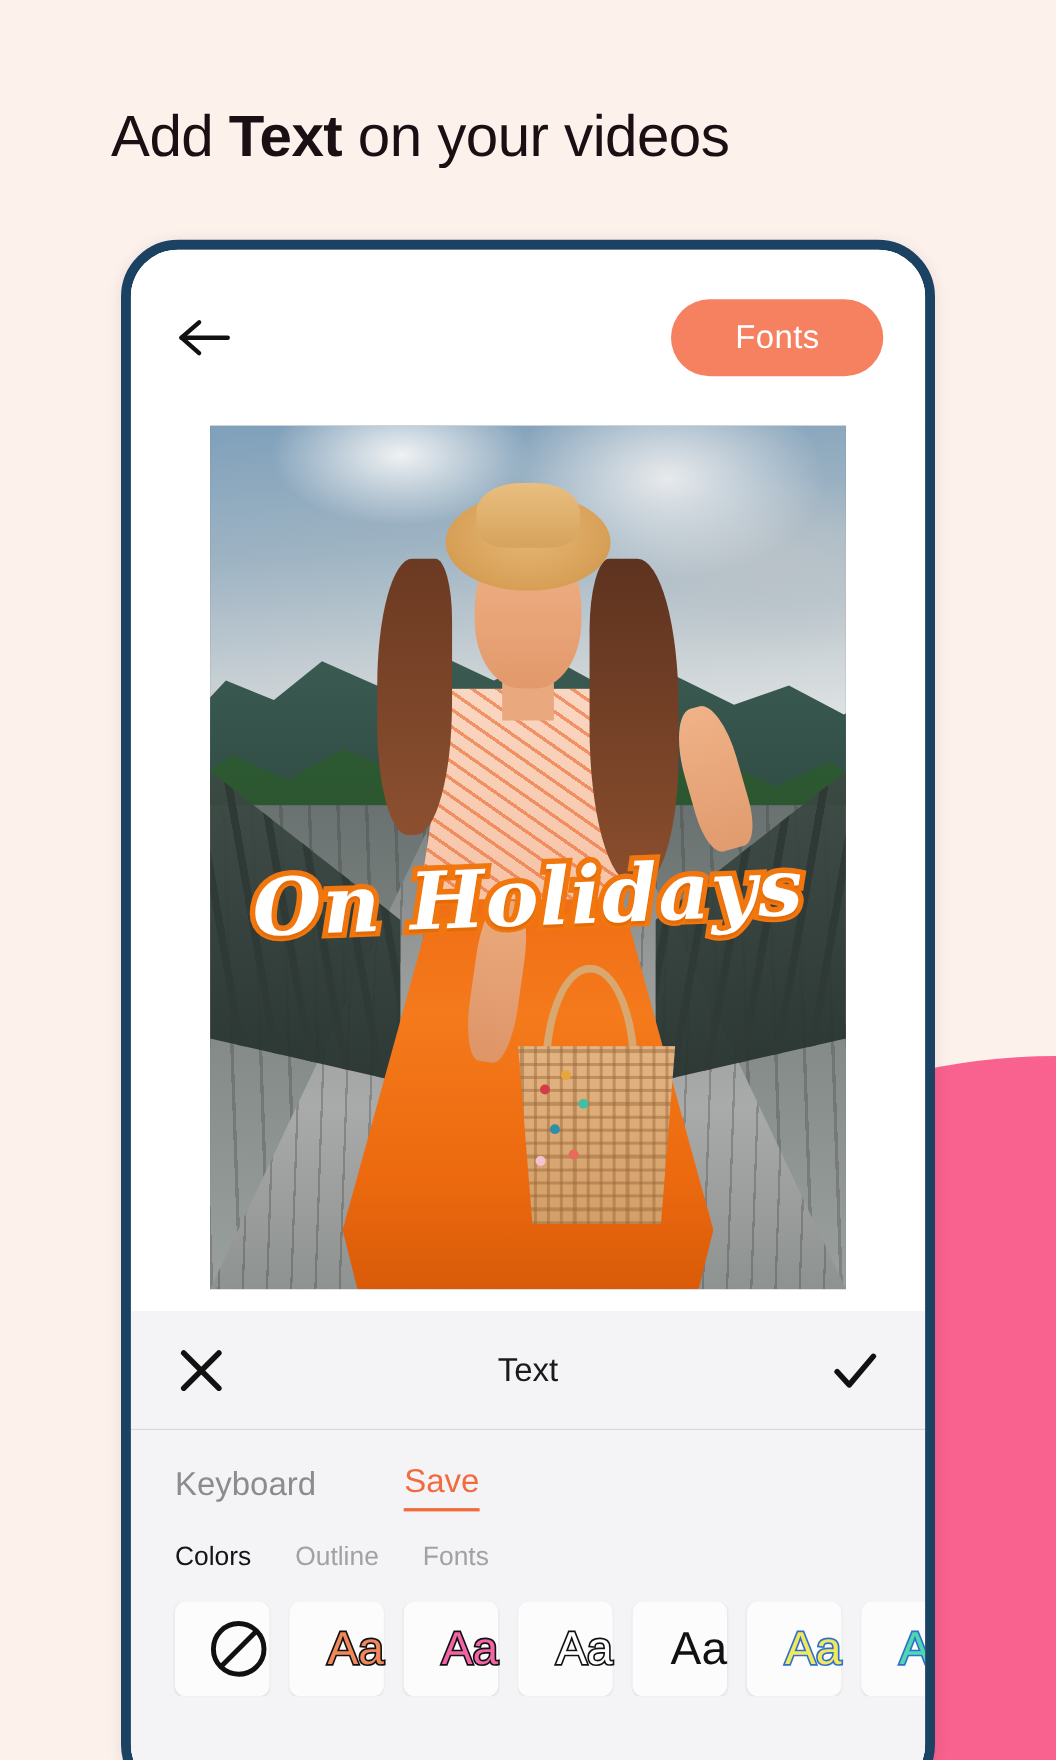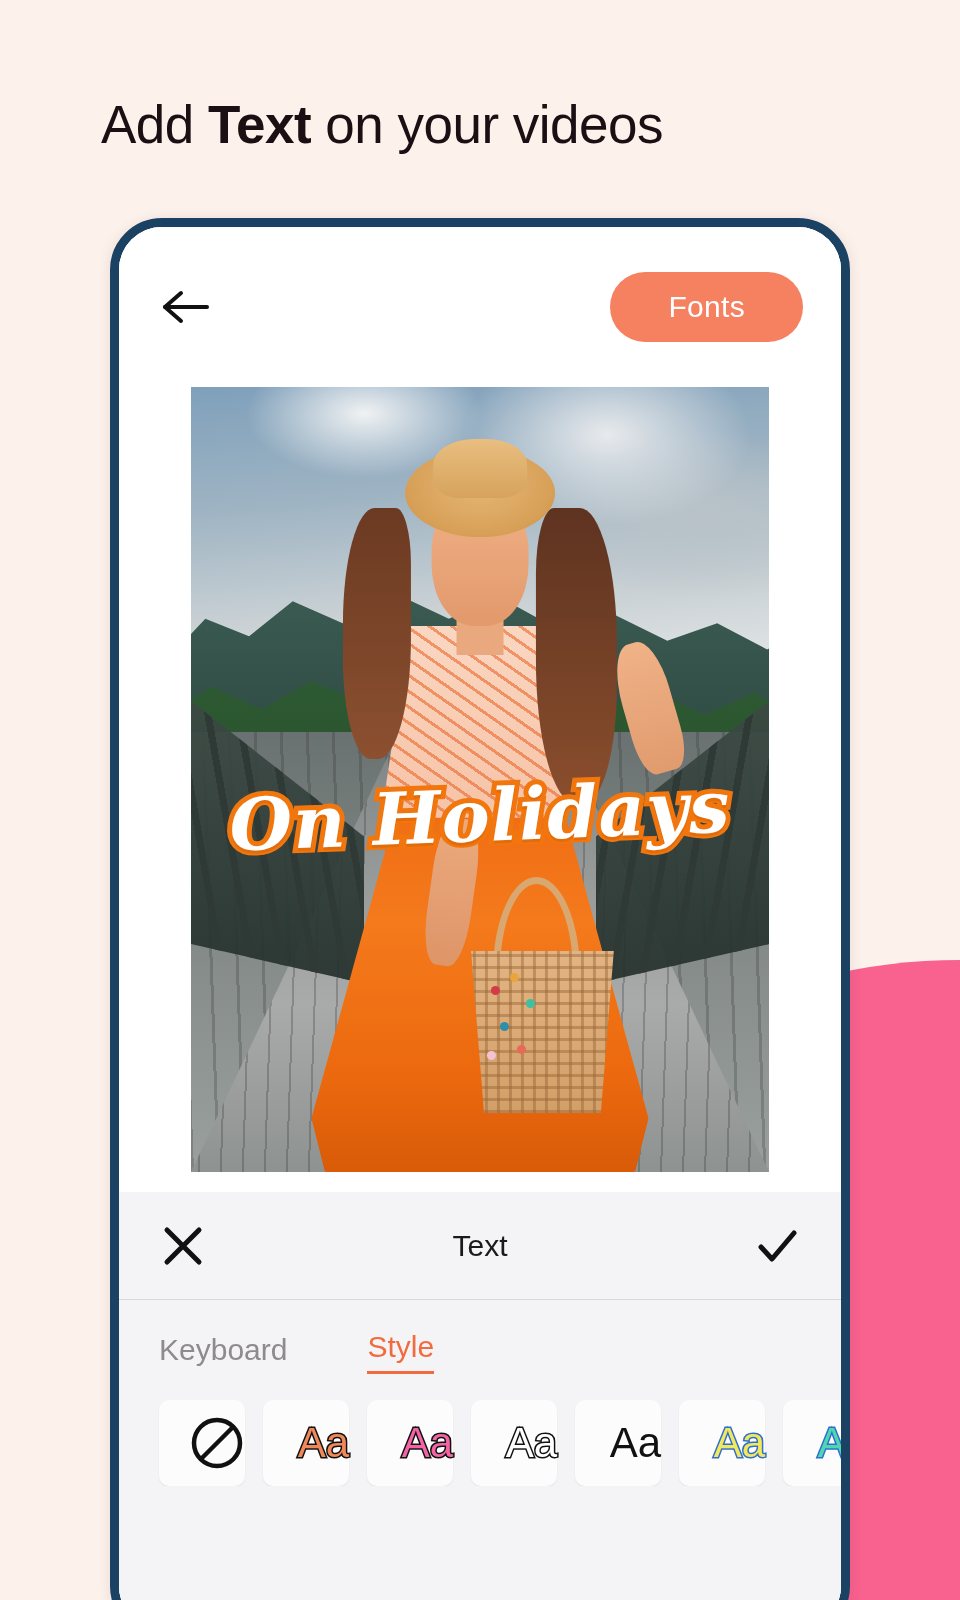--- a/index.html
+++ b/index.html
@@ -343,23 +343,28 @@
           <path d="M8 8 L40 40 M40 8 L8 40" stroke="#111" stroke-width="5" fill="none" stroke-linecap="round"></path>
         </svg>
         <div class="editor-title">Text</div>
         <svg class="icon-btn" viewBox="0 0 48 48">
           <path d="M8 25 L19 37 L41 11" stroke="#111" stroke-width="5" fill="none" stroke-linecap="round" stroke-linejoin="round"></path>
         </svg>
       </div>
 
       <div class="style-tabs">
         <div class="style-tab">Keyboard</div>
-        <div class="style-tab active">Style</div>
+        <div class="style-tab active">Save</div>
       </div>
 
+      <div class="sub-tabs">
+        <div class="sub-tab active">Colors</div>
+        <div class="sub-tab">Outline</div>
+        <div class="sub-tab">Fonts</div>
+      </div>
 
       <div class="swatches">
 
         <div class="swatch">
           <svg class="no-color" viewBox="0 0 56 56">
             <circle cx="28" cy="28" r="23" stroke="#111" stroke-width="4.5" fill="none"></circle>
             <line x1="12" y1="44" x2="44" y2="12" stroke="#111" stroke-width="4.5" stroke-linecap="round"></line>
           </svg>
         </div>
 

